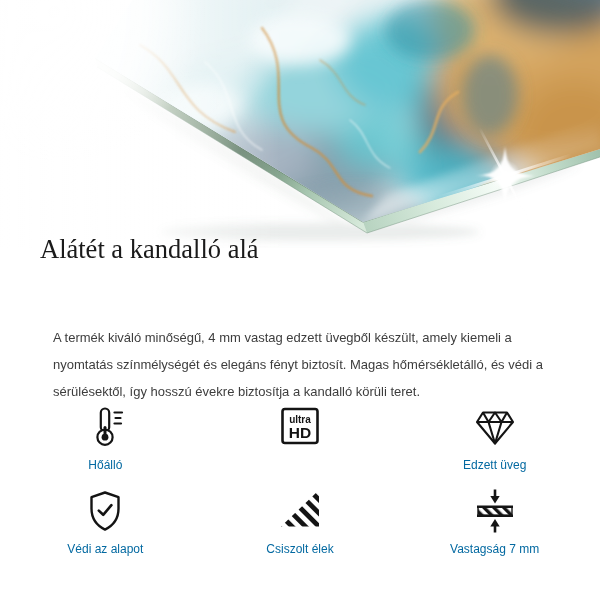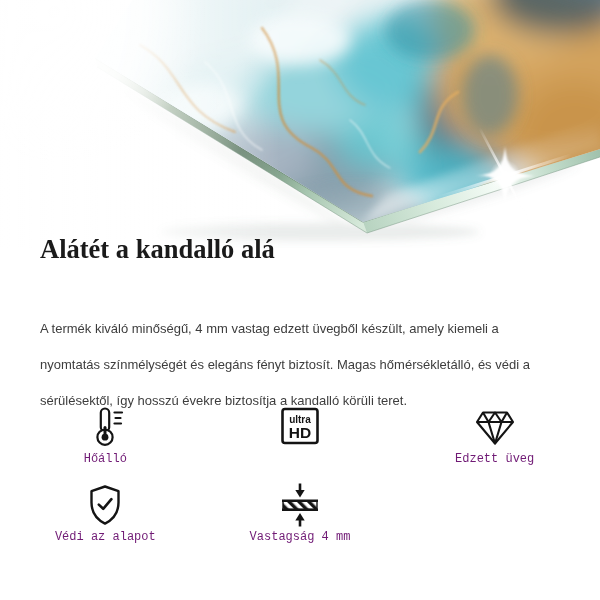--- a/index.html
+++ b/index.html
@@ -6,34 +6,34 @@
   body{
     width:600px;height:600px;position:relative;overflow:hidden;
     background:#ffffff;
     font-family:"Liberation Sans","DejaVu Sans",sans-serif;
   }
   .hero{position:absolute;top:0;left:0;width:600px;height:248px;}
   .hero svg{display:block;}
   .heading{
     position:absolute;left:40px;top:231px;margin:0;
     font-family:"Liberation Serif","DejaVu Serif",serif;
-    font-weight:700;font-size:26.5px;line-height:37px;color:#1a1a1a;
+    font-weight:400;font-size:26.5px;line-height:37px;color:#1a1a1a;
   }
   .heading span{display:block;}
   .para{
-    position:absolute;left:40px;top:311px;width:522px;margin:0;
-    font-size:13px;line-height:36px;color:#3d3d3d;
+    position:absolute;left:40px;top:311px;width:522px;margin:13px;
+    font-size:13px;line-height:27px;color:#3d3d3d;
   }
   .features{
     position:absolute;left:8px;top:402px;width:584px;
     display:grid;grid-template-columns:repeat(3,1fr);row-gap:14px;
   }
   .feature{display:flex;flex-direction:column;align-items:center;}
   .ficon{height:50px;display:flex;align-items:center;justify-content:center;}
-  .flabel{font-size:12px;color:#701a75;text-align:center;font-family:Liberation Mono, monospace;}
+  .flabel{margin-top:6px;font-size:12px;color:#0369a1;text-align:center;}
   .icon-text{font-family:"Liberation Sans","DejaVu Sans",sans-serif;}
 </style>
 </head>
 <body>
 
 <div class="hero">
   <svg viewBox="0 0 600 248" width="600" height="248">
     <defs>
       <filter id="b14" x="-40%" y="-40%" width="180%" height="180%">
           <feGaussianBlur stdDeviation="14"></feGaussianBlur>
@@ -211,34 +211,47 @@
   <div class="feature">
     <span class="ficon">
       <svg viewBox="0 0 48 48" width="48" height="48" fill="none" stroke="#141414">
         <path d="M24,5.5 L37.5,10.2 L37.5,21.5 C37.5,31.6 31.9,38.7 24,42.6 C16.1,38.7 10.5,31.6 10.5,21.5 L10.5,10.2 Z" stroke-width="2.4" stroke-linejoin="round"></path>
         <path d="M17.8,23.6 L22.2,27.8 L30.4,18.2" stroke-width="2.6" stroke-linecap="round" stroke-linejoin="round"></path>
       </svg>
     </span>
     <span class="flabel">Védi az alapot</span>
   </div>
 
+  <div class="feature">
+    <span class="ficon">
+      <svg viewBox="0 0 48 48" width="48" height="48">
+        <defs>
+          <pattern id="hatchA" width="9.5" height="9.5" patternUnits="userSpaceOnUse" patternTransform="rotate(-45)">
+            <rect width="4.8" height="9.5" fill="#141414"></rect>
+          </pattern>
+        </defs>
+        <path d="M5,39.5 L43,39.5 L43,3 Z" fill="url(#hatchA)"></path>
+      </svg>
+    </span>
+    <span class="flabel">Csiszolt élek</span>
+  </div>
 
   <div class="feature">
     <span class="ficon">
       <svg viewBox="0 0 48 48" width="48" height="48">
         <defs>
           <pattern id="hatchB" width="7" height="7" patternUnits="userSpaceOnUse" patternTransform="rotate(-45)">
             <rect width="3.4" height="7" fill="#141414"></rect>
           </pattern>
         </defs>
         <rect x="7" y="20" width="34" height="8.5" fill="url(#hatchB)" stroke="#141414" stroke-width="1.4"></rect>
         <line x1="6" y1="19.8" x2="42" y2="19.8" stroke="#141414" stroke-width="2.6"></line>
         <line x1="6" y1="28.8" x2="42" y2="28.8" stroke="#141414" stroke-width="2.6"></line>
         <line x1="24" y1="2.5" x2="24" y2="9.5" stroke="#141414" stroke-width="2.6"></line>
         <polygon points="19.3,9 28.7,9 24,16.5" fill="#141414"></polygon>
         <line x1="24" y1="45.5" x2="24" y2="38.5" stroke="#141414" stroke-width="2.6"></line>
         <polygon points="19.3,39.5 28.7,39.5 24,32" fill="#141414"></polygon>
       </svg>
     </span>
-    <span class="flabel">Vastagság 4 mm</span>
+    <span class="flabel">Vastagság 7 mm</span>
   </div>
 
 </div>
 
 </body></html>

